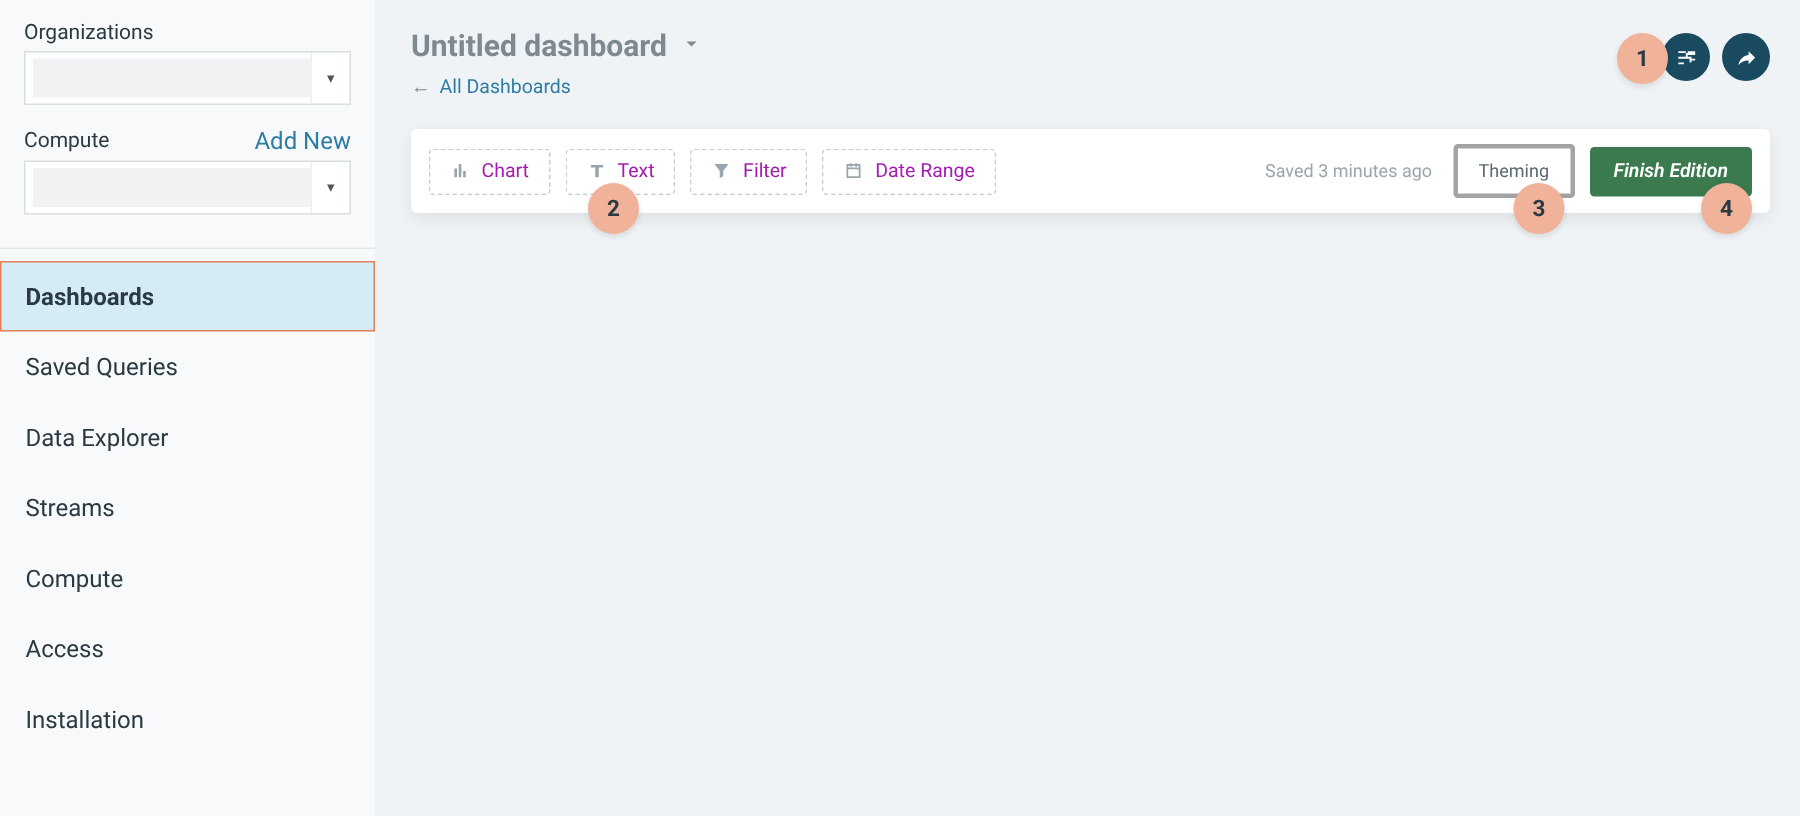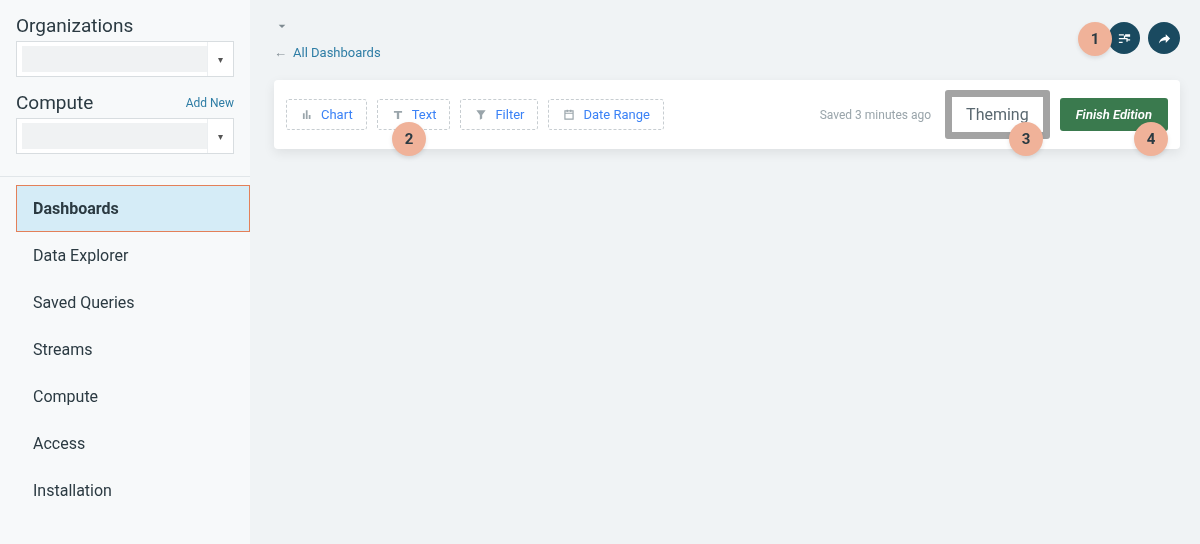--- a/index.html
+++ b/index.html
@@ -25,26 +25,26 @@
       padding: 14px 16px 8px 16px;
       border-bottom: 1px solid #e1e6e9;
     }
     .side-label-row {
       display: flex;
       justify-content: space-between;
       align-items: center;
       margin-bottom: 4px;
     }
     .side-label {
-      font-size: 19px;
+      font-size: 14px;
       color: #2b3a42;
       font-weight: 400;
     }
     .add-new {
-      font-size: 12px;
+      font-size: 16px;
       color: #2e7da5;
       cursor: pointer;
     }
     .dropdown {
       width: 100%;
       height: 36px;
       border: 1px solid #d8dde0;
       background: #fff;
       display: flex;
       align-items: center;
@@ -63,21 +63,20 @@
       font-size: 10px;
       border-left: 1px solid #eceff1;
       height: 100%;
       display: flex;
       align-items: center;
       justify-content: center;
     }
 
     .nav {
       padding-top: 8px;
-      padding-left: 16px;
     }
     .nav-item {
       padding: 13px 16px;
       font-size: 16px;
       color: #2b3a42;
       cursor: pointer;
       border: 1px solid transparent;
     }
     .nav-item.active {
       background: #d5ecf7;
@@ -148,39 +147,39 @@
       display: flex;
       align-items: center;
       gap: 10px;
       box-shadow: 0 4px 12px rgba(0,0,0,0.08);
     }
     .tool-btn {
       border: 1px dashed #c7cdd1;
       border-radius: 3px;
       padding: 7px 13px;
       font-size: 13px;
-      color: #3b82f6;
+      color: #a21caf;
       display: flex;
       align-items: center;
       gap: 7px;
       cursor: pointer;
       background: #fff;
     }
     .tool-btn svg { width: 14px; height: 14px; fill: #9aa5ab; }
     .toolbar-spacer { flex: 1; }
     .saved-text {
       font-size: 12px;
       color: #9aa5ab;
       margin-right: 4px;
     }
     .theming-btn {
-      border: 7px solid #a3a3a3;
+      border: 3px solid #a3a3a3;
       border-radius: 3px;
       padding: 8px 14px;
-      font-size: 16px;
+      font-size: 12px;
       color: #5a6870;
       background: #fff;
       cursor: pointer;
     }
     .finish-btn {
       background: #3a7a4e;
       color: #fff;
       border-radius: 3px;
       padding: 9px 16px;
       font-size: 13px;
@@ -224,32 +223,33 @@
       <span class="add-new">Add New</span>
     </div>
     <div class="dropdown">
       <div class="dropdown-body"></div>
       <div class="dropdown-caret">▾</div>
     </div>
   </div>
 
   <nav class="nav">
     <div class="nav-item active"><span>Dashboards</span></div>
+    <div class="nav-item"><span>Saved Queries</span></div>
     <div class="nav-item"><span>Data Explorer</span></div>
-    <div class="nav-item"><span>Saved Queries</span></div>
     <div class="nav-item"><span>Streams</span></div>
     <div class="nav-item"><span>Compute</span></div>
     <div class="nav-item"><span>Access</span></div>
     <div class="nav-item"><span>Installation</span></div>
   </nav>
 </aside>
 
 <main class="main">
 
   <div class="title-row">
+    <span class="title">Untitled dashboard</span>
     <span class="title-caret">
       <svg viewBox="0 0 24 24" width="16" height="16" fill="#7e8a91">
           <path d="M7 10l5 5 5-5z"></path>
         </svg>
     </span>
   </div>
 
   <div class="breadcrumb">
     <span class="breadcrumb-arrow">←</span>
     <span>All Dashboards</span>

